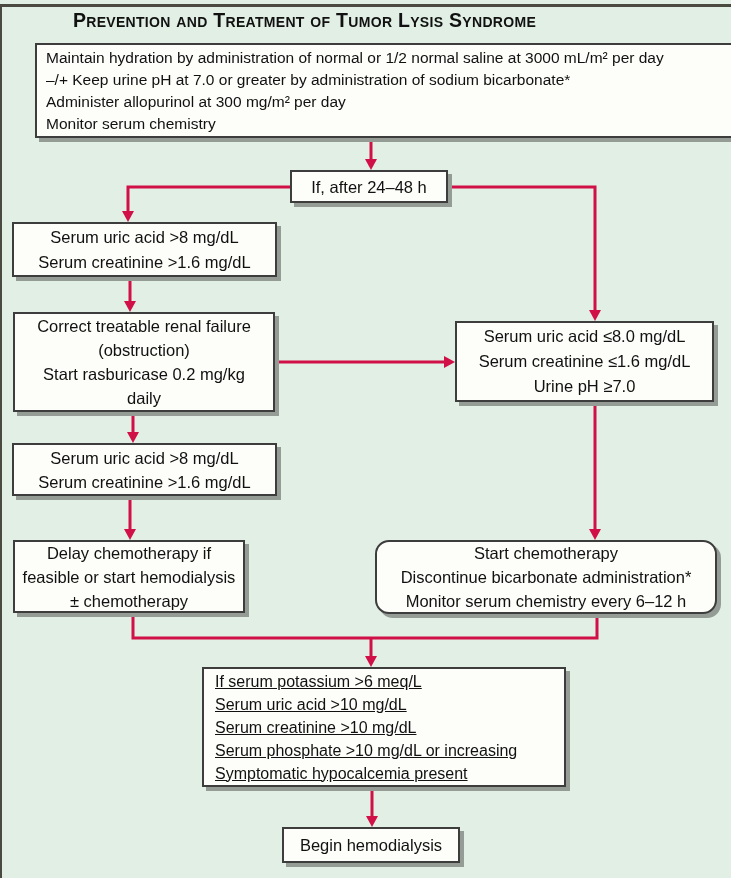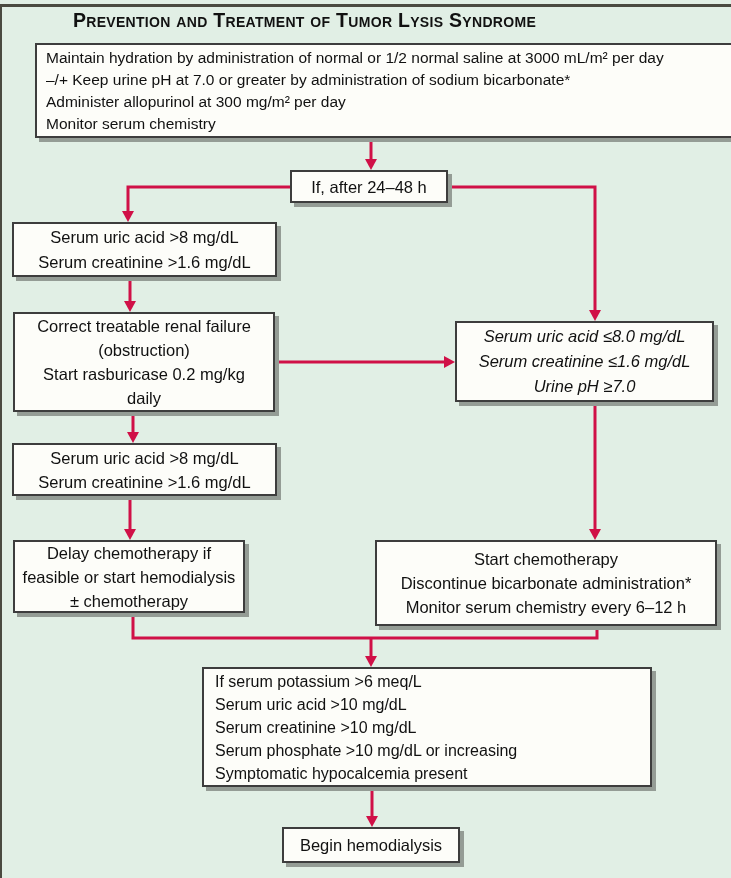--- a/index.html
+++ b/index.html
@@ -47,27 +47,27 @@
   }
   .box .line{white-space:nowrap;line-height:24px;}
   .box.center{align-items:center;text-align:center;justify-content:center;}
   .box.left-align{align-items:flex-start;text-align:left;margin-left:25px;}
   .box-hydration{left:10px;top:43px;width:710px;height:95px;padding-left:9px;font-size:15.5px;}
   .box-hydration .line{line-height:22px;}
   .box-if-after{left:290px;top:170px;width:158px;height:33px;}
   .box-uric-high-1{left:12px;top:222px;width:265px;height:55px;}
   .box-uric-high-1 .line{line-height:25px;}
   .box-correct-renal{left:13px;top:312px;width:262px;height:100px;}
-  .box-normal-labs{left:455px;top:321px;width:259px;height:81px;font-style:italic;}
+  .box-normal-labs{left:455px;top:321px;width:259px;height:81px;}
   .box-normal-labs .line{line-height:25px;}
   .box-uric-high-2{left:12px;top:443px;width:265px;height:53px;}
   .box-uric-high-2 .line{line-height:24px;}
   .box-delay-chemo{left:13px;top:540px;width:232px;height:73px;}
-  .box-start-chemo{left:375px;top:540px;width:342px;height:86px;}
-  .box-severe{left:177px;top:667px;width:450px;height:120px;padding-left:11px;font-size:16px;}
+  .box-start-chemo{left:375px;top:540px;width:342px;height:74px;border-radius:14px;}
+  .box-severe{left:177px;top:667px;width:364px;height:120px;padding-left:11px;font-size:16px;text-decoration:underline;}
   .box-severe .line{line-height:23px;}
   .box-hemodialysis{left:282px;top:827px;width:178px;height:36px;}
 </style>
 </head>
 <body>
 
 <div class="canvas">
 
   <div class="edge-top"></div>
   <div class="edge-left"></div>

